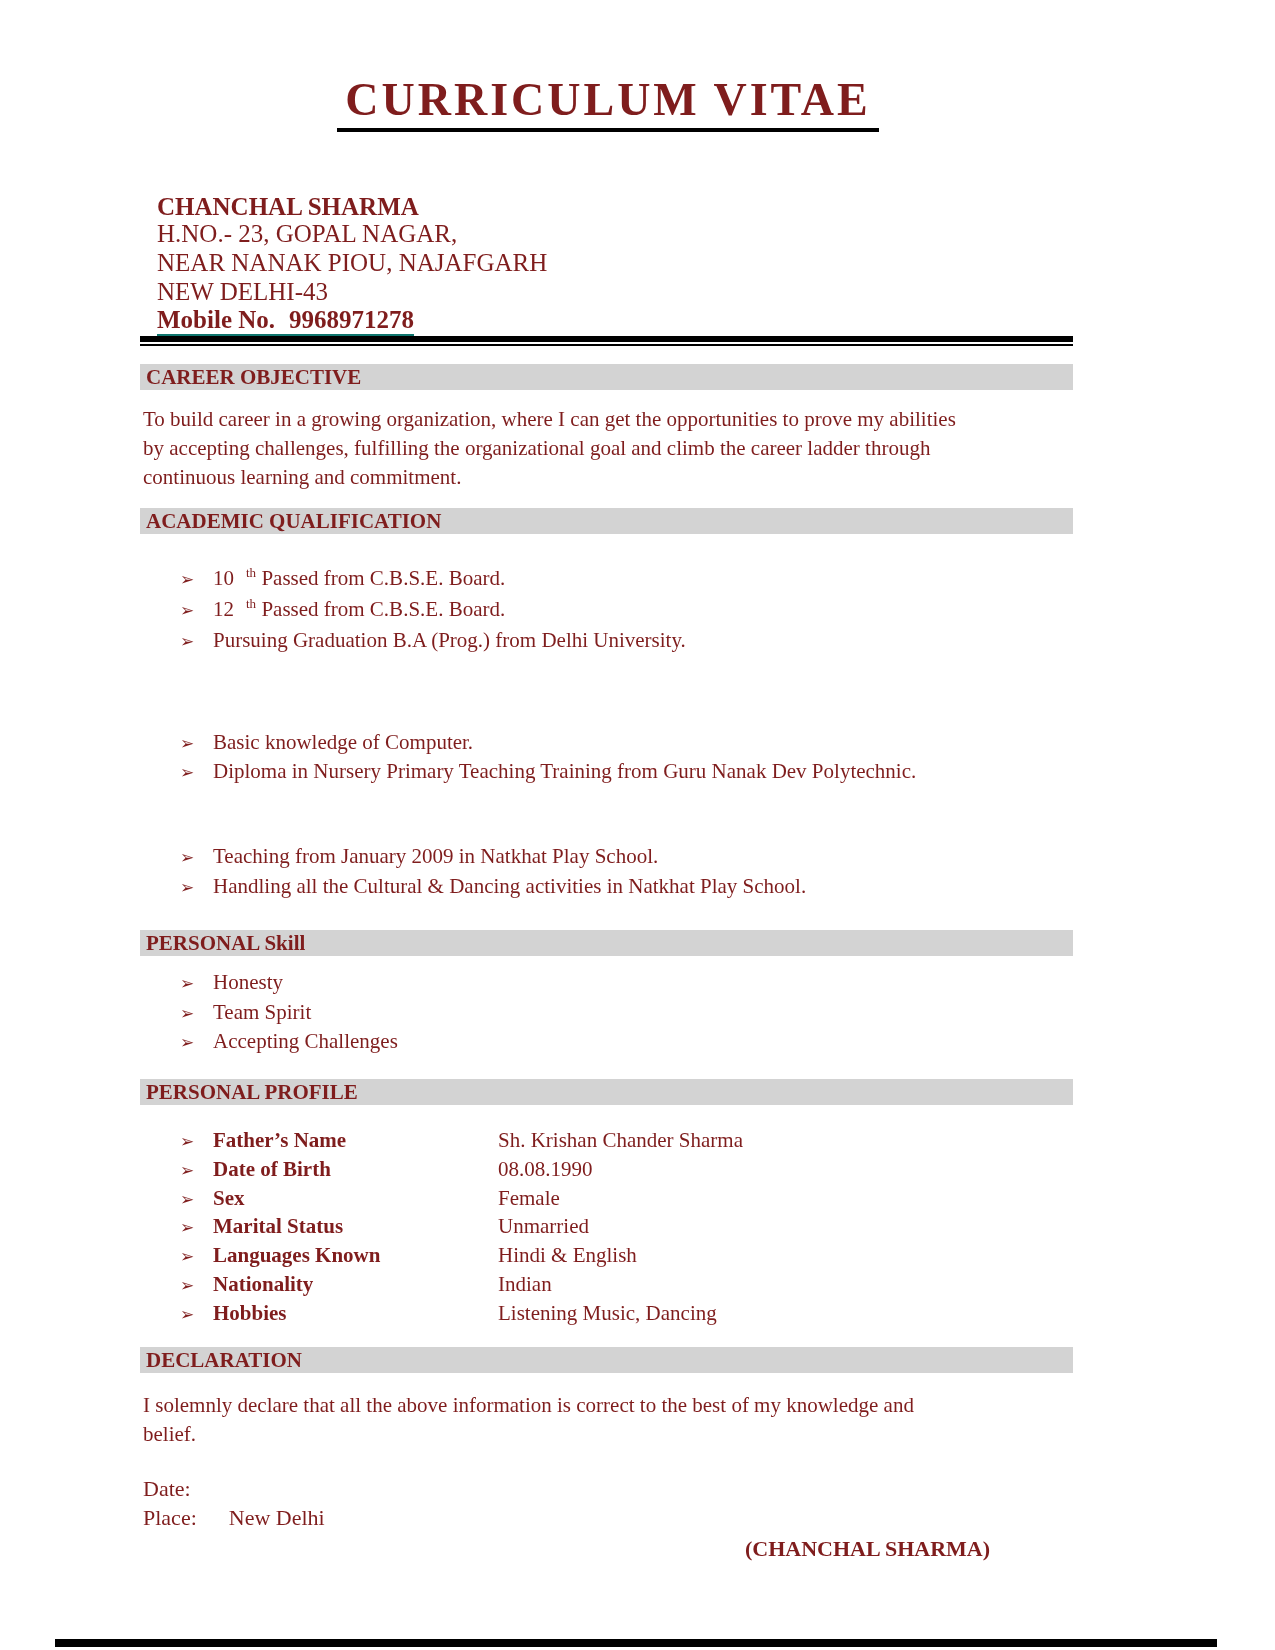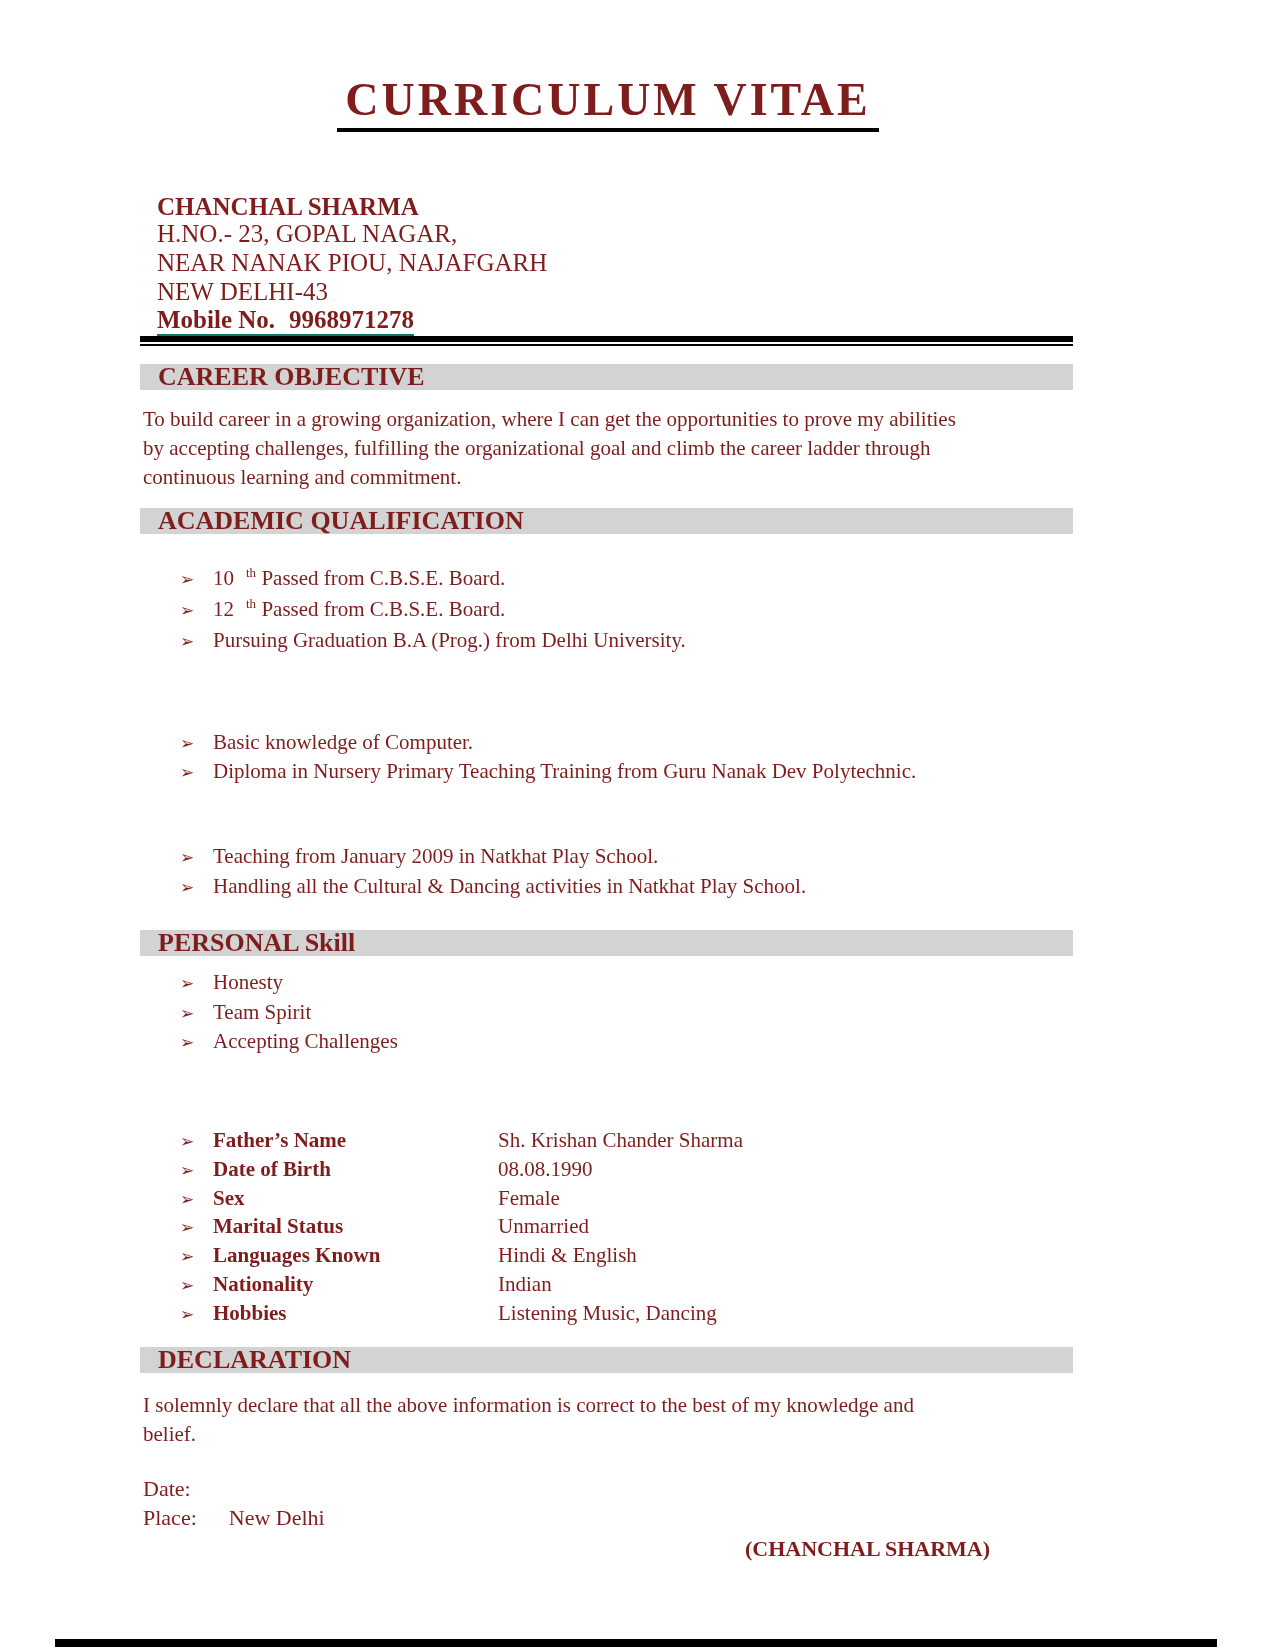--- a/index.html
+++ b/index.html
@@ -15,21 +15,21 @@
   
   .hline{left:157px;font-size:25px;line-height:24px;white-space:nowrap;}
   .bold{font-weight:bold;}
   .mobile-line{border-bottom:6px solid #0f766e;padding-bottom:1px;text-align:right;}
   .mobile-num{margin-left:14px;}
   .rule-thick{left:140px;top:336px;width:933px;height:6px;background:#000;}
   .rule-thin{left:140px;top:344px;width:933px;height:2px;background:#000;}
 
   
   .bar{left:140px;width:933px;height:26px;background:#d3d3d3;box-sizing:border-box;
-       font-weight:bold;font-size:26px;line-height:26px;padding-left:18px;white-space:nowrap;}
+       font-weight:bold;font-size:21px;line-height:26px;padding-left:6px;white-space:nowrap;}
 
   
   .para{left:143px;width:1000px;font-size:21px;line-height:29px;white-space:pre-line;}
 
   
   .blist{left:180px;width:900px;font-size:21px;}
   .bli{display:flex;align-items:baseline;}
   .arrow{width:33px;flex:0 0 33px;font-family:"DejaVu Sans",sans-serif;font-size:17px;}
   .lh31 .bli{height:31px;line-height:31px;}
   .lh29 .bli{height:29px;line-height:29px;}
@@ -120,20 +120,21 @@
     <div class="bli">
       <span class="arrow">➢</span>
       <span>Team Spirit</span>
     </div>
     <div class="bli">
       <span class="arrow">➢</span>
       <span>Accepting Challenges</span>
     </div>
   </div>
 
+  <div class="abs bar" style="top:1079px">PERSONAL PROFILE</div>
   <div class="abs prows" style="top:1126px">
     <div class="prow">
       <span class="arrow">➢</span>
       <span class="plabel">Father’s Name</span>
       <span class="pvalue">Sh. Krishan Chander Sharma</span>
     </div>
     <div class="prow">
       <span class="arrow">➢</span>
       <span class="plabel">Date of Birth</span>
       <span class="pvalue">08.08.1990</span>

